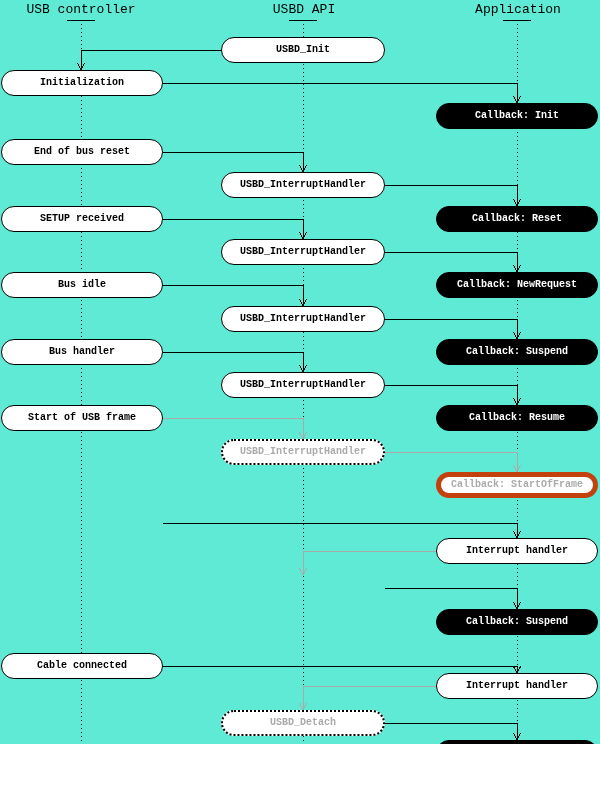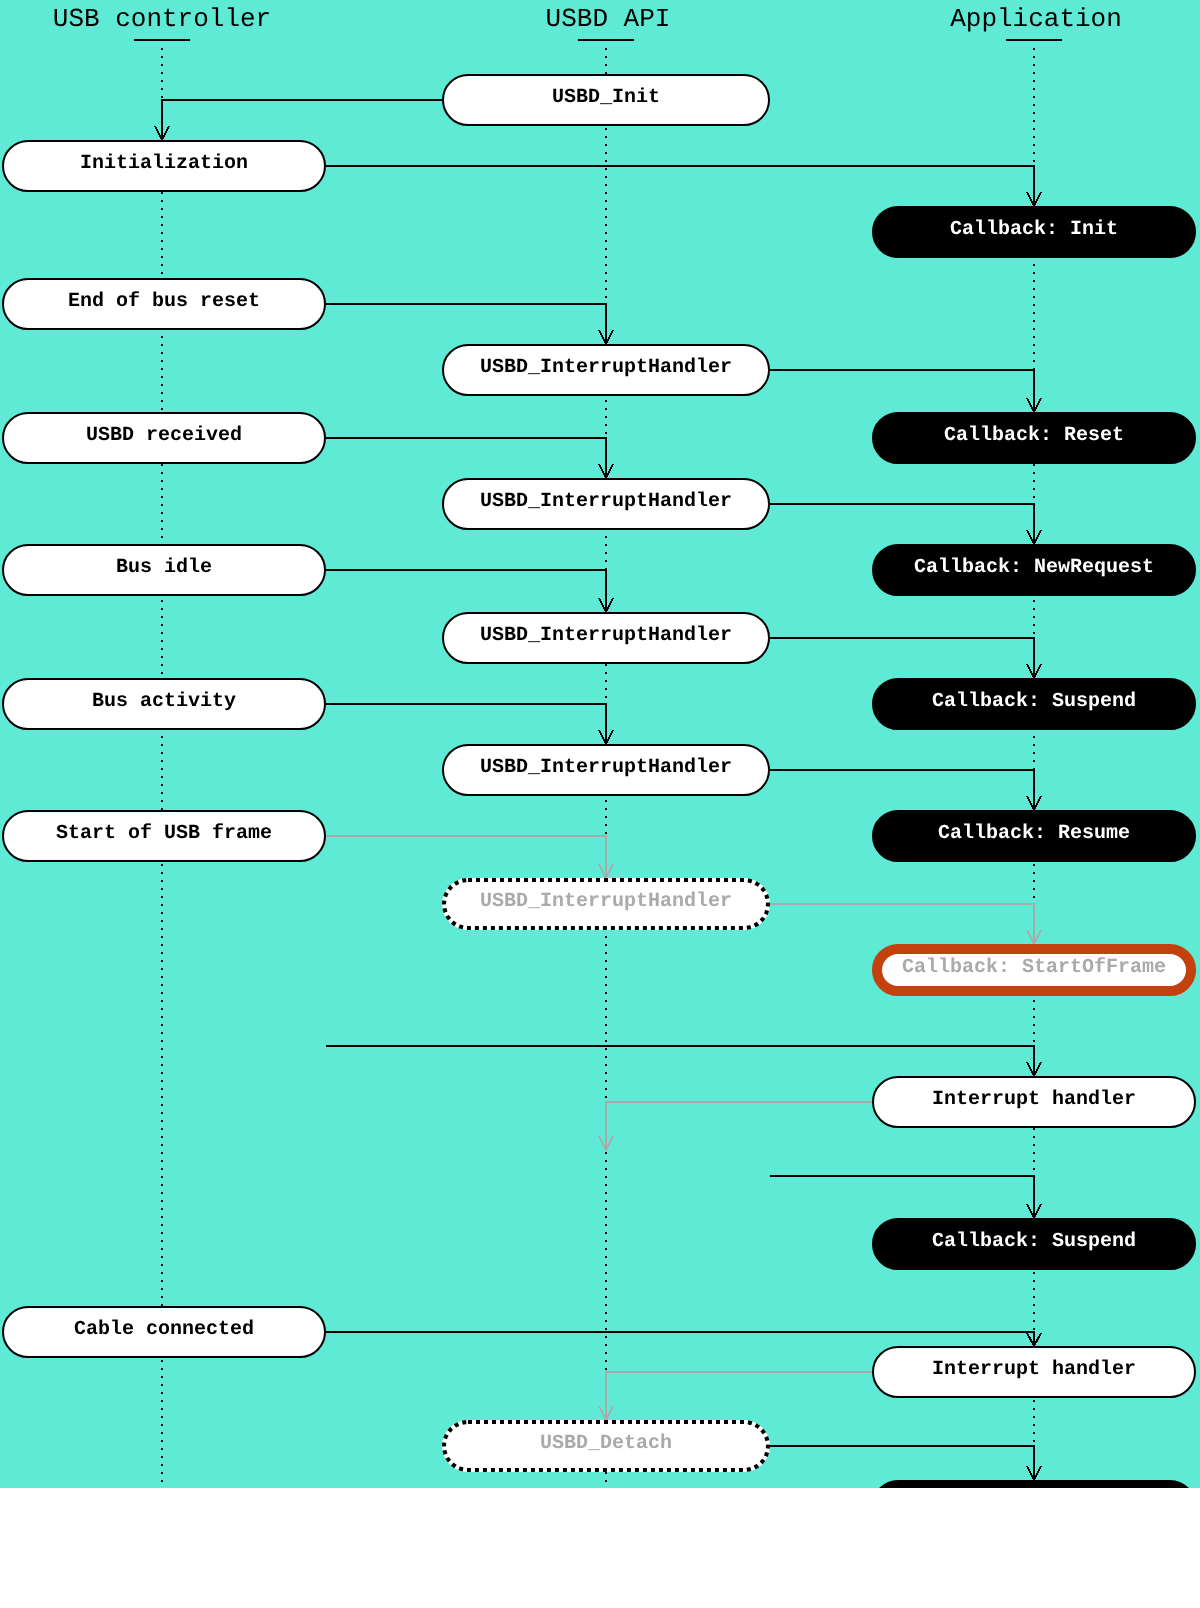--- a/index.html
+++ b/index.html
@@ -90,27 +90,27 @@
 
   <div class="col-header" style="left:81px">USB controller</div>
   <div class="col-header" style="left:304px">USBD API</div>
   <div class="col-header" style="left:518px">Application</div>
 
   <div class="node col-c" style="top:37px">USBD_Init</div>
   <div class="node col-l" style="top:70px">Initialization</div>
   <div class="node col-r filled" style="top:103px">Callback: Init</div>
   <div class="node col-l" style="top:139px">End of bus reset</div>
   <div class="node col-c" style="top:172px">USBD_InterruptHandler</div>
-  <div class="node col-l" style="top:206px">USBD received</div>
+  <div class="node col-l" style="top:206px">SETUP received</div>
   <div class="node col-r filled" style="top:206px">Callback: Reset</div>
   <div class="node col-c" style="top:239px">USBD_InterruptHandler</div>
   <div class="node col-l" style="top:272px">Bus idle</div>
   <div class="node col-r filled" style="top:272px">Callback: NewRequest</div>
   <div class="node col-c" style="top:306px">USBD_InterruptHandler</div>
-  <div class="node col-l" style="top:339px">Bus activity</div>
+  <div class="node col-l" style="top:339px">Bus handler</div>
   <div class="node col-r filled" style="top:339px">Callback: Suspend</div>
   <div class="node col-c" style="top:372px">USBD_InterruptHandler</div>
   <div class="node col-l" style="top:405px">Start of USB frame</div>
   <div class="node col-r filled" style="top:405px">Callback: Resume</div>
   <div class="node col-c dotted" style="top:439px">USBD_InterruptHandler</div>
   <div class="node col-r ghost" style="top:472px">Callback: StartOfFrame</div>
   <div class="node col-r" style="top:538px">Interrupt handler</div>
   <div class="node col-r filled" style="top:609px">Callback: Suspend</div>
   <div class="node col-l" style="top:653px">Cable connected</div>
   <div class="node col-r" style="top:673px">Interrupt handler</div>

